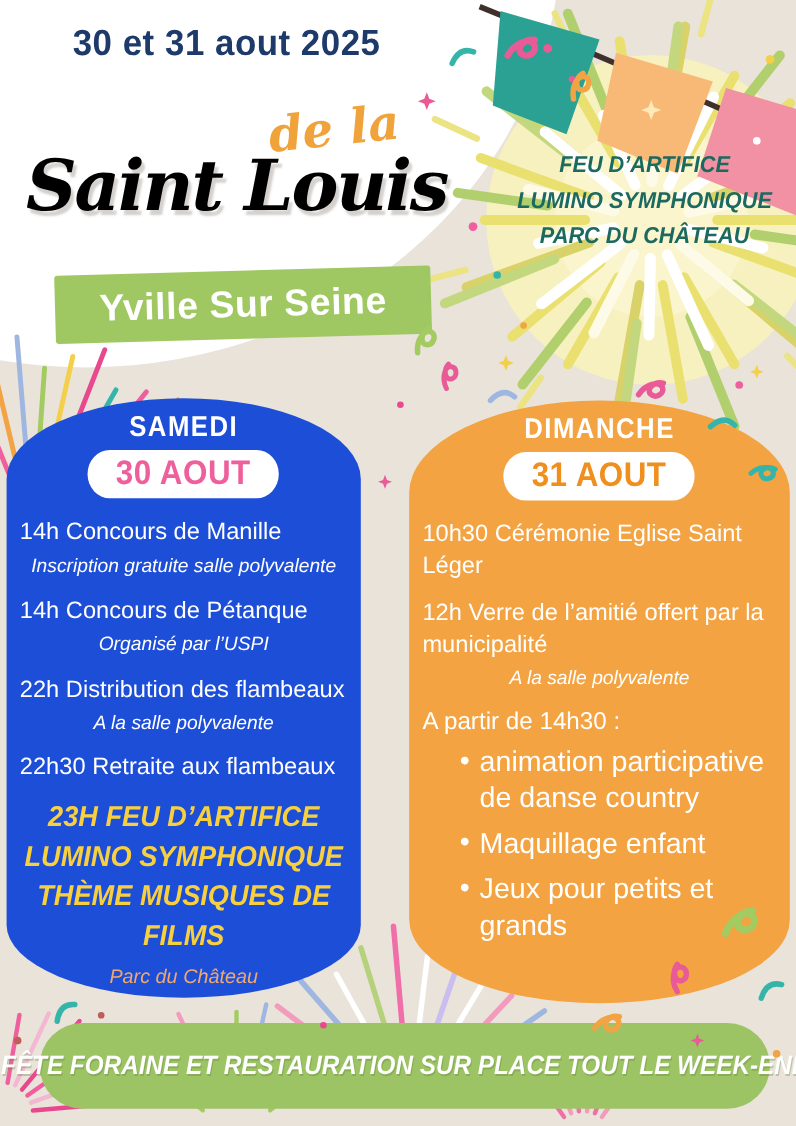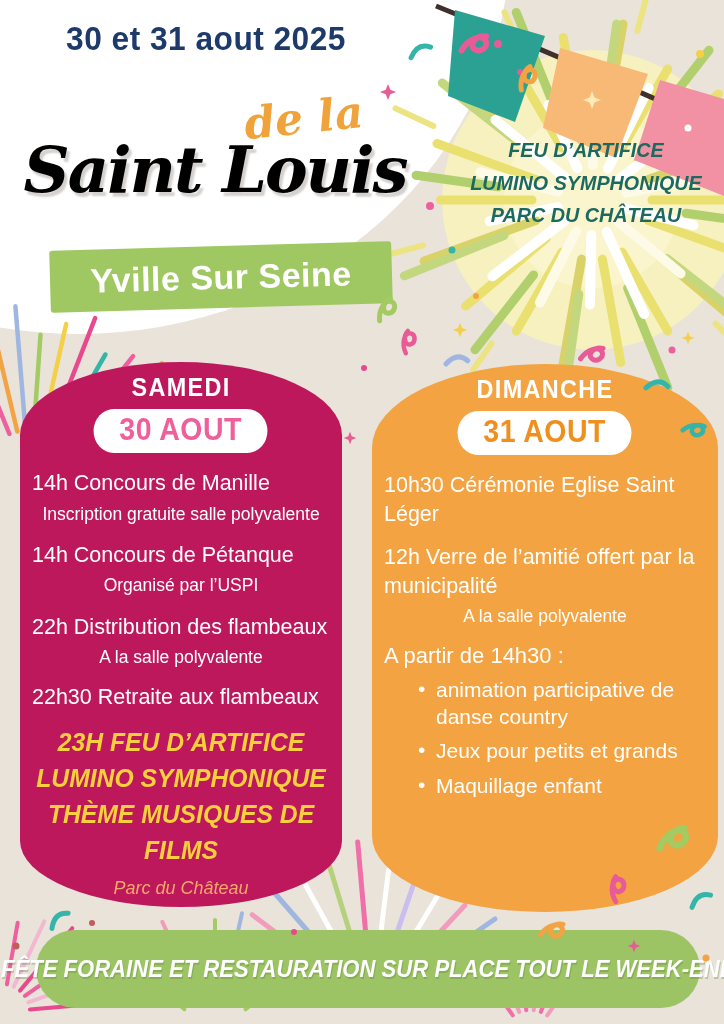--- a/index.html
+++ b/index.html
@@ -19,39 +19,39 @@
     font:italic 700 64px "DejaVu Serif",serif;letter-spacing:-2px;
     text-shadow:3px 4px 2px rgba(110,100,90,.3);}
   .loc-banner{position:absolute;left:50px;top:246px;width:342px;height:62px;background:#a0c862;
     transform:rotate(-1.6deg);border-radius:3px;display:flex;align-items:center;justify-content:center;}
   .loc-banner span{color:#fff;font-size:34px;font-weight:700;letter-spacing:.5px;}
   .fw-text{position:absolute;left:436px;top:134px;width:300px;text-align:center;color:#1c695f;
     font-weight:800;font-style:italic;font-size:21px;line-height:1.55;transform:scaleX(.94);}
 
   
   .card{position:absolute;color:#fff;}
-  .card-pink{left:20px;top:362px;width:322px;height:545px;background:#be185d;
+  .card-pink{left:6px;top:362px;width:322px;height:545px;background:#1d4ed8;
     border-radius:180px 180px 180px 180px / 82px 82px 74px 74px;}
   .card-orange{left:372px;top:364px;width:346px;height:548px;background:#f3a341;
     border-radius:173px 173px 173px 173px / 84px 84px 76px 76px;}
   .day-label{text-align:center;font-weight:700;font-size:26px;letter-spacing:1.5px;
     margin-top:10px;transform:scaleX(.9);}
   .date-pill{margin:6px auto 0;width:max-content;padding:3px 28px 5px;background:#fff;
     border-radius:28px;font-size:31px;font-weight:800;letter-spacing:.5px;transform:scaleX(.92);}
   .card-pink .date-pill{color:#ee5f9b;}
   .card-orange .date-pill{color:#ef8f1d;}
   .events{margin-top:16px;padding:0 12px;font-size:21.5px;line-height:1.33;}
   .ev{margin-top:15px;}
   .ev:first-child{margin-top:0;}
-  .ev-note{text-align:center;font-size:17.5px;margin-top:5px;}
+  .ev-note{text-align:center;font-style:italic;font-size:17.5px;margin-top:5px;}
   .hl{margin-top:14px;text-align:center;color:#f8d03d;font-weight:800;font-style:italic;
     font-size:26px;line-height:1.38;transform:scaleX(.95);}
   .hl-note{color:#f2a869;font-style:italic;text-align:center;font-size:18px;margin-top:9px;}
   .from-label{margin-top:14px;padding:0 12px;font-size:22px;}
-  .acts{list-style:none;margin:6px 12px 0 0;padding-left:46px;font-size:21px;line-height:1.3;}
+  .acts{list-style:none;margin:6px 12px 0 0;padding-left:46px;font-size:26px;line-height:1.3;}
   .acts li{position:relative;padding-left:18px;margin-top:7px;}
   .acts li::before{content:"\2022";position:absolute;left:0;top:-1px;}
 
   
   .footer-banner{position:absolute;left:36px;top:930px;width:664px;height:78px;background:#9cc464;
     border-radius:40px;display:flex;align-items:center;justify-content:center;}
   .footer-banner span{color:#fff;font-weight:800;font-style:italic;font-size:24px;white-space:nowrap;
     transform:scaleX(.92);text-shadow:1px 2px 0 rgba(90,120,50,.3);}
 </style>
 </head>
@@ -238,22 +238,22 @@
     <div class="day-label">DIMANCHE</div>
     <div class="date-pill">31 AOUT</div>
     <div class="events">
       <div class="ev">10h30 Cérémonie Eglise Saint Léger</div>
       <div class="ev">12h Verre de l’amitié offert par la municipalité</div>
       <div class="ev-note">A la salle polyvalente</div>
     </div>
     <div class="from-label">A partir de 14h30 :</div>
     <ul class="acts">
       <li>animation participative de danse country</li>
+      <li>Maquillage enfant</li>
       <li>Jeux pour petits et grands</li>
-      <li>Maquillage enfant</li>
     </ul>
   </section>
 
   <footer class="footer-banner">
     <span>FÊTE FORAINE ET RESTAURATION SUR PLACE TOUT LE WEEK-END</span>
   </footer>
 
   <svg class="layer" viewBox="0 0 724 1024" aria-hidden="true">
     <use href="#curl" stroke="#e85b97" transform="translate(468,26) rotate(20) scale(1.15)"></use>
     <use href="#curl" stroke="#f2a344" transform="translate(512,70) rotate(-20)"></use>

